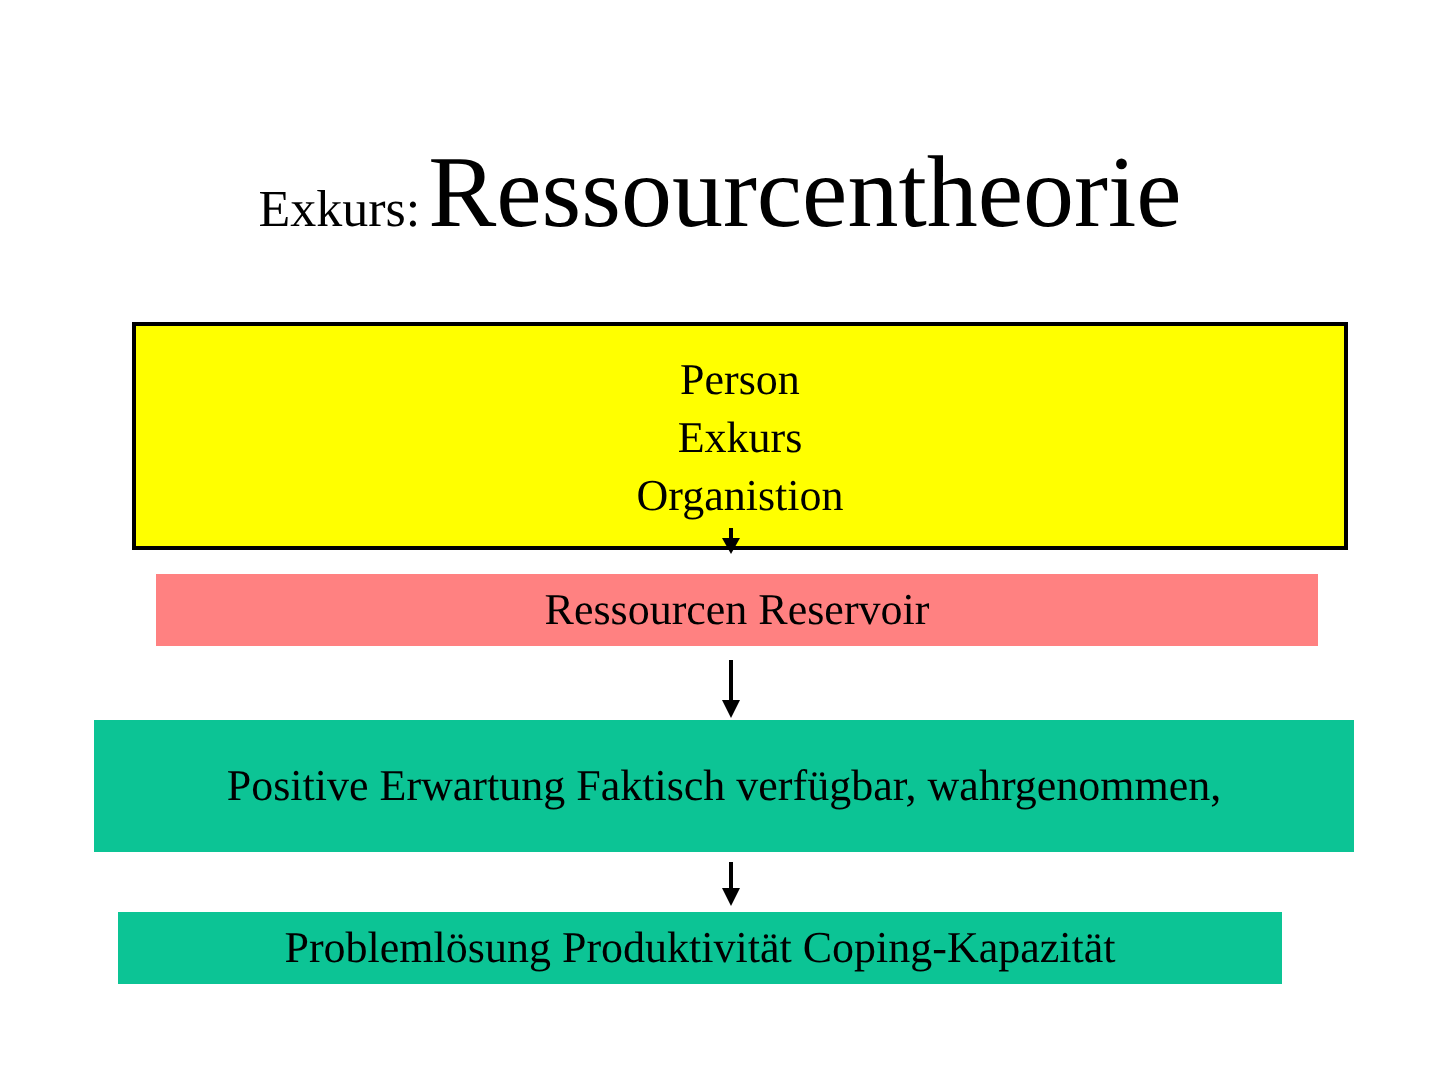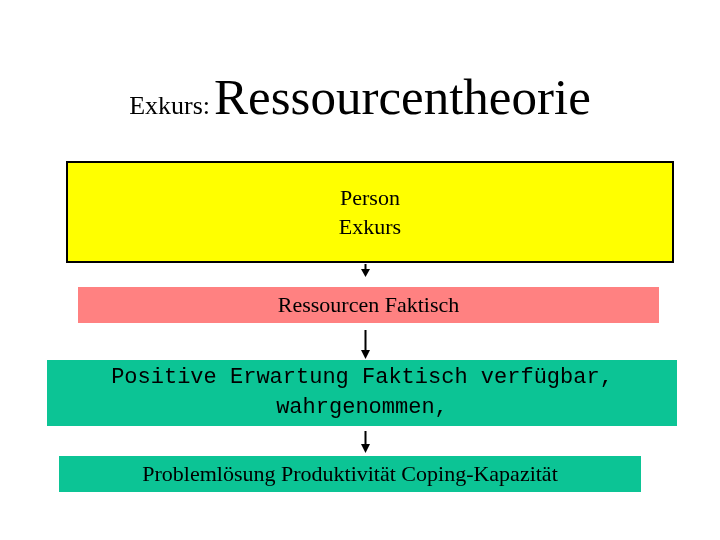--- a/index.html
+++ b/index.html
@@ -22,31 +22,30 @@
   .title-main   { font-size: 51px; }
   .box {
     position: absolute;
     box-sizing: border-box;
     display: flex; flex-direction: column; justify-content: center;
     text-align: center;
     font-size: 22px;
   }
   .box .line { width: 100%; }
   .box-levels {
-    left: 66px; top: 161px; width: 608px; height: 102px;
+    left: 66px; top: 161px; width: 608px; height: 114px;
     border: 2px solid #000000;
     line-height: 29px;
   }
   .box-reservoir {
     left: 78px; top: 287px; width: 581px; height: 36px;
   }
   .box-availability {
     left: 47px; top: 360px; width: 630px; height: 66px;
     line-height: 30px;
-    font-family: Liberation Mono, monospace;
   }
   .box-outcomes {
     left: 59px; top: 456px; width: 582px; height: 36px;
   }
   .arrow {
     position: absolute;
     left: 360px; width: 11px;
     color: #000000;
   }
   .arrow-1 { top: 264px; height: 13px; }
@@ -58,31 +57,32 @@
 <body style="background-color: rgb(255, 255, 255); color: rgb(0, 0, 0);">
 
 <div class="title">
   <span class="title-prefix">Exkurs:</span>
   <span class="title-main">Ressourcentheorie</span>
 </div>
 
 <div class="box box-levels" style="background-color: rgb(255, 255, 0);">
   <div class="line">Person</div>
   <div class="line">Exkurs</div>
+  <div class="line">Organistion</div>
 </div>
 
 <div class="arrow arrow-1" style="color: rgb(0, 0, 0);">
   <svg viewBox="0 0 11 13" xmlns="http://www.w3.org/2000/svg" aria-hidden="true">
     <rect x="4.5" y="0" width="2" height="6" fill="currentColor"></rect>
     <polygon points="1,5 10,5 5.5,13" fill="currentColor"></polygon>
   </svg>
 </div>
 
 <div class="box box-reservoir" style="background-color: rgb(255, 129, 129);">
-  <div class="line">Ressourcen Faktisch</div>
+  <div class="line">Ressourcen Reservoir</div>
 </div>
 
 <div class="arrow arrow-2" style="color: rgb(0, 0, 0);">
   <svg viewBox="0 0 11 29" xmlns="http://www.w3.org/2000/svg" aria-hidden="true">
     <rect x="4.5" y="0" width="2" height="21" fill="currentColor"></rect>
     <polygon points="1,20 10,20 5.5,29" fill="currentColor"></polygon>
   </svg>
 </div>
 
 <div class="box box-availability" style="background-color: rgb(12, 196, 149);">

